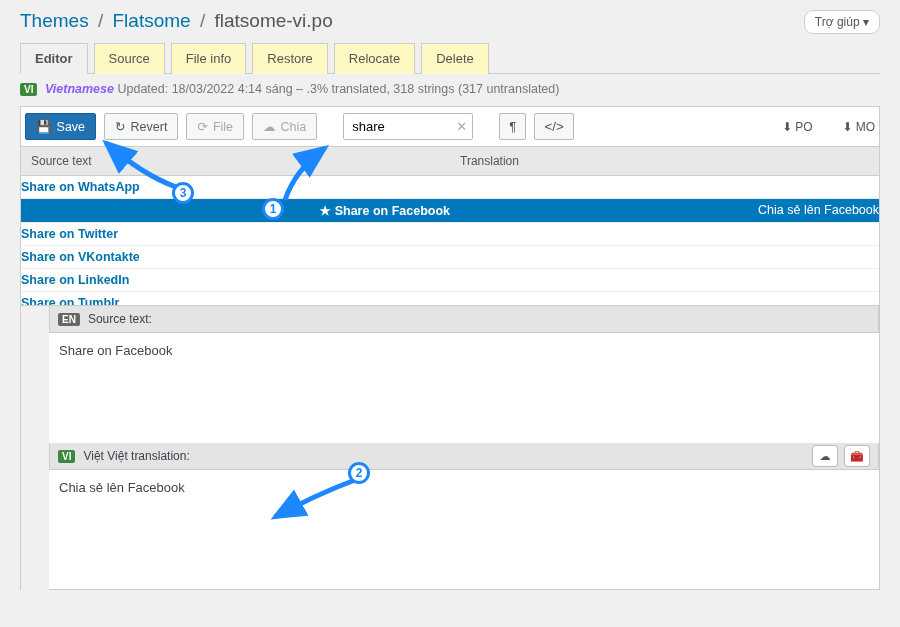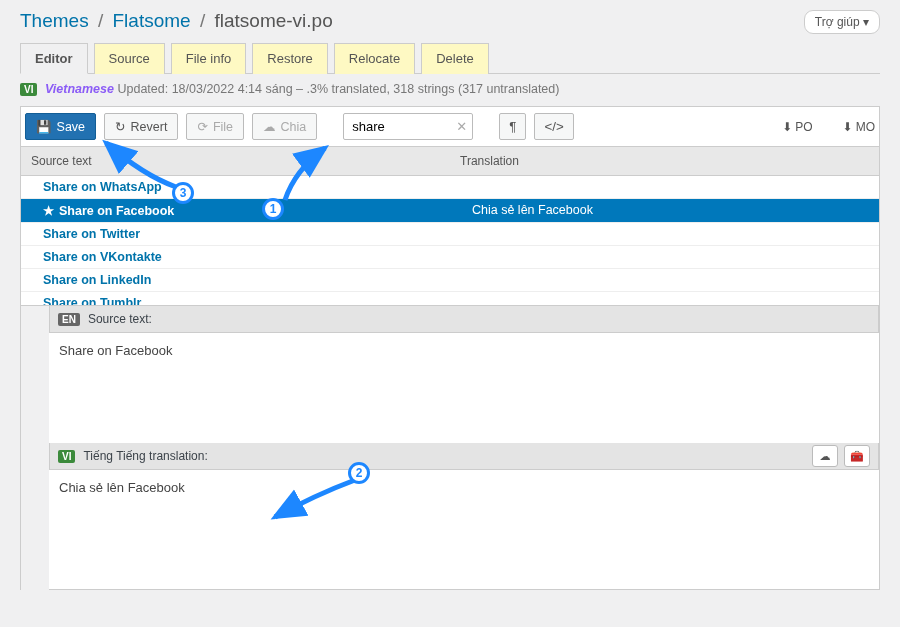--- a/index.html
+++ b/index.html
@@ -153,23 +153,23 @@
       background: #fff;
       height: 130px;
       overflow-y: scroll;
     }
     .list-row {
       display: flex;
       font-size: 12.5px;
       cursor: pointer;
       border-bottom: 1px solid #eee;
     }
-    .list-row > div { padding: 4px 22px; flex: 1; }
+    .list-row > div { padding: 4px 0; flex: 1; }
     .list-row .source { color: #0073aa; font-weight: 600; }
-    .list-row.selected { background: #0078bb; }
+    .list-row.selected { background: #0078bb; text-align: right; }
     .list-row.selected .source,
     .list-row.selected .trans { color: #fff; }
     .star {
       display: inline-block;
       width: 12px;
       color: #fff;
       margin-right: 4px;
     }
     .panel-bar {
       background: #e4e4e4;
@@ -354,21 +354,21 @@
   <div class="editor-split">
     <div class="editor-main">
       <div class="panel-bar">
         <span class="badge en">EN</span>
         <span style="margin-left:4px">Source text:</span>
       </div>
       <div class="text-area">Share on Facebook</div>
 
       <div class="panel-bar">
         <span class="badge vi">VI</span>
-        <span style="margin-left:4px">Tiếng Tiếng translation:</span>
+        <span style="margin-left:4px">Việt Việt translation:</span>
         <div class="panel-right-btns">
           <button class="small-icon-btn">
               <span>☁</span>
             </button>
           <button class="small-icon-btn">
               <span>🧰</span>
             </button>
         </div>
       </div>
       <textarea class="text-area translation-box" style="">Chia sẻ lên Facebook</textarea>

